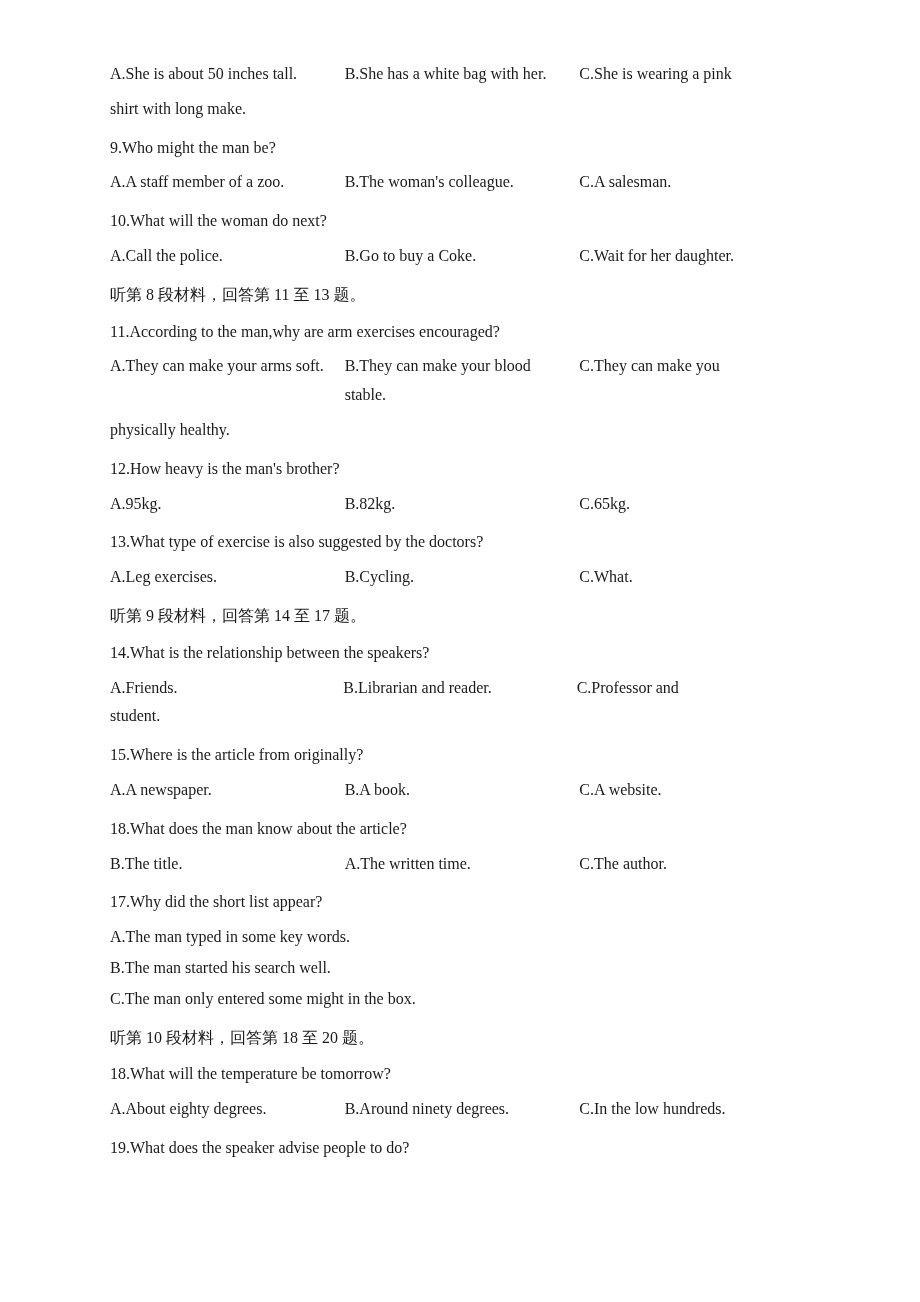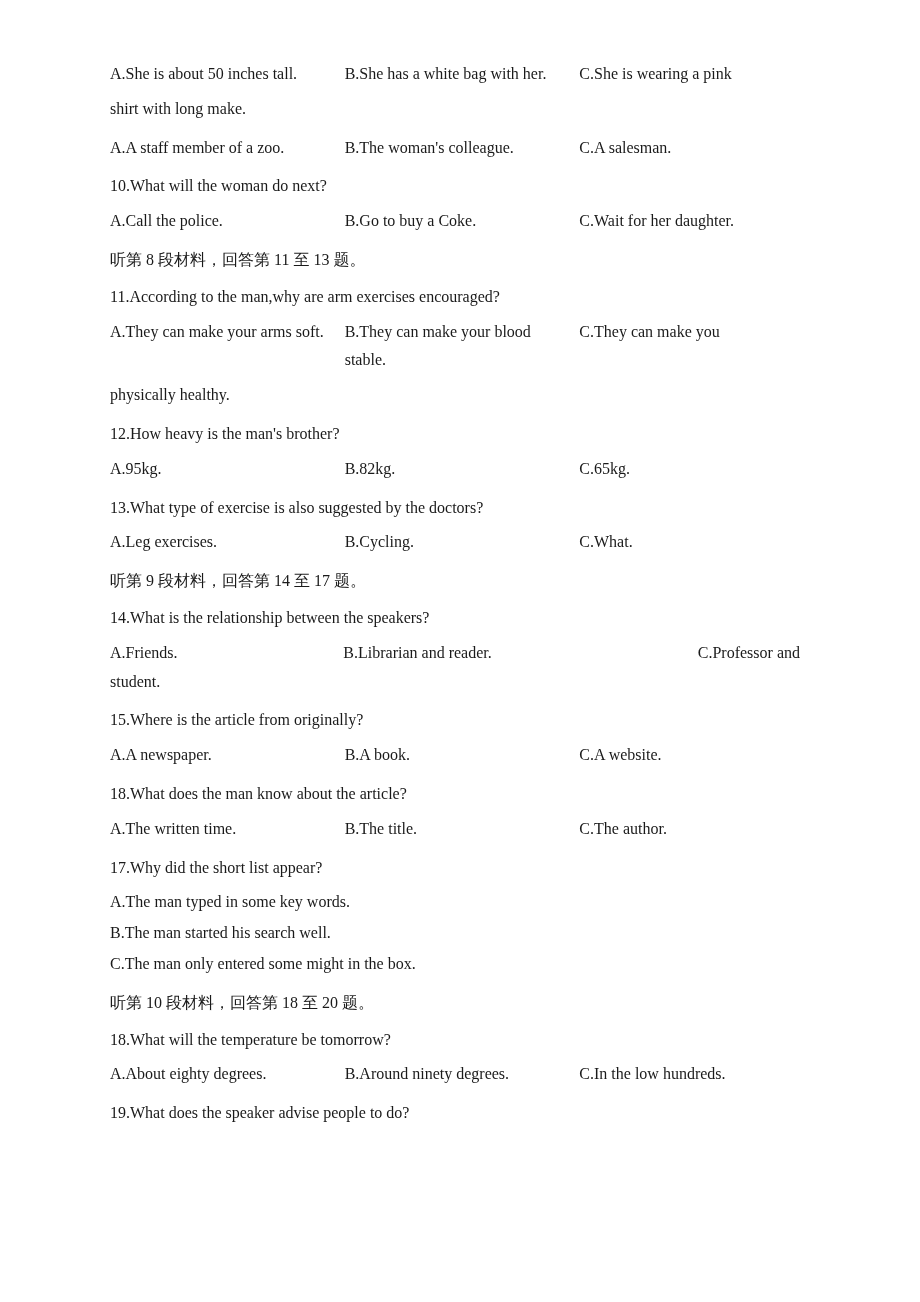--- a/index.html
+++ b/index.html
@@ -53,20 +53,21 @@
 <div class="question-block">
   <div class="options-row">
     <span class="option">A.She is about 50 inches tall.</span>
     <span class="option">B.She has a white bag with her.</span>
     <span class="option">C.She is wearing a pink</span>
   </div>
   <div class="continuation">shirt with long make.</div>
 </div>
 
 <div class="question-block">
+  <div class="question-text">9.Who might the man be?</div>
   <div class="options-row">
     <span class="option">A.A staff member of a zoo.</span>
     <span class="option">B.The woman's colleague.</span>
     <span class="option">C.A salesman.</span>
   </div>
 </div>
 
 <div class="question-block">
   <div class="question-text">10.What will the woman do next?</div>
   <div class="options-row">
@@ -106,42 +107,42 @@
   </div>
 </div>
 
 <div class="section-header">听第 9 段材料，回答第 14 至 17 题。</div>
 
 <div class="question-block">
   <div class="question-text">14.What is the relationship between the speakers?</div>
   <div style="display:flex; flex-wrap:wrap;">
     <span class="option">A.Friends.</span>
     <span class="option">B.Librarian and reader.</span>
-    <span class="option" style="flex:1 1 0; display:flex; gap:4px;justify-content:flex-end;">
+    <span class="option" style="flex:1 1 0; display:flex; gap:4px;">
       <span>C.Professor</span>
       <span>and</span>
     </span>
   </div>
   <div class="continuation">student.</div>
 </div>
 
 <div class="question-block">
   <div class="question-text">15.Where is the article from originally?</div>
   <div class="options-row">
     <span class="option">A.A newspaper.</span>
     <span class="option">B.A book.</span>
     <span class="option">C.A website.</span>
   </div>
 </div>
 
 <div class="question-block">
   <div class="question-text">18.What does the man know about the article?</div>
   <div class="options-row">
+    <span class="option">B.The title.</span>
     <span class="option">A.The written time.</span>
-    <span class="option">B.The title.</span>
     <span class="option">C.The author.</span>
   </div>
 </div>
 
 <div class="question-block">
   <div class="question-text">17.Why did the short list appear?</div>
   <div class="option-full">A.The man typed in some key words.</div>
   <div class="option-full">B.The man started his search well.</div>
   <div class="option-full">C.The man only entered some might in the box.</div>
 </div>

